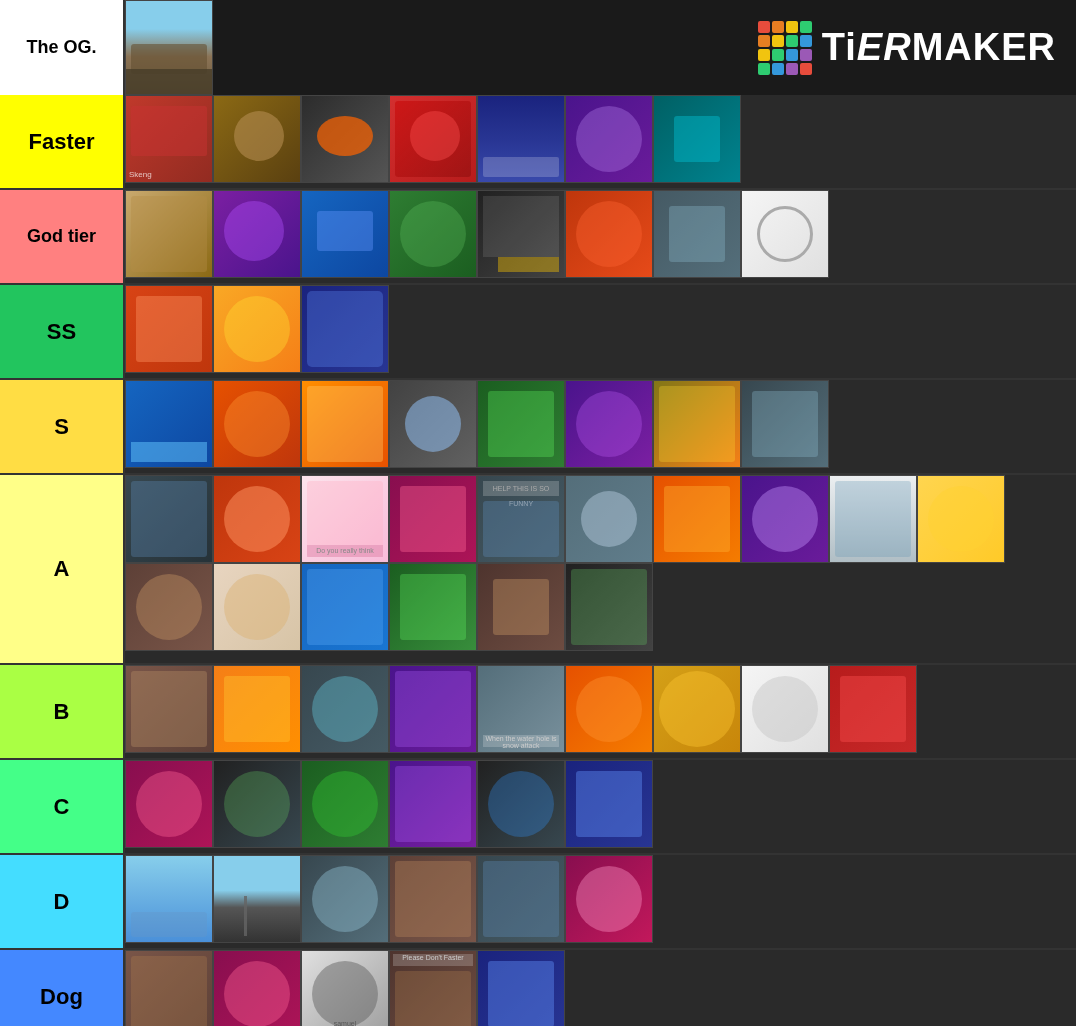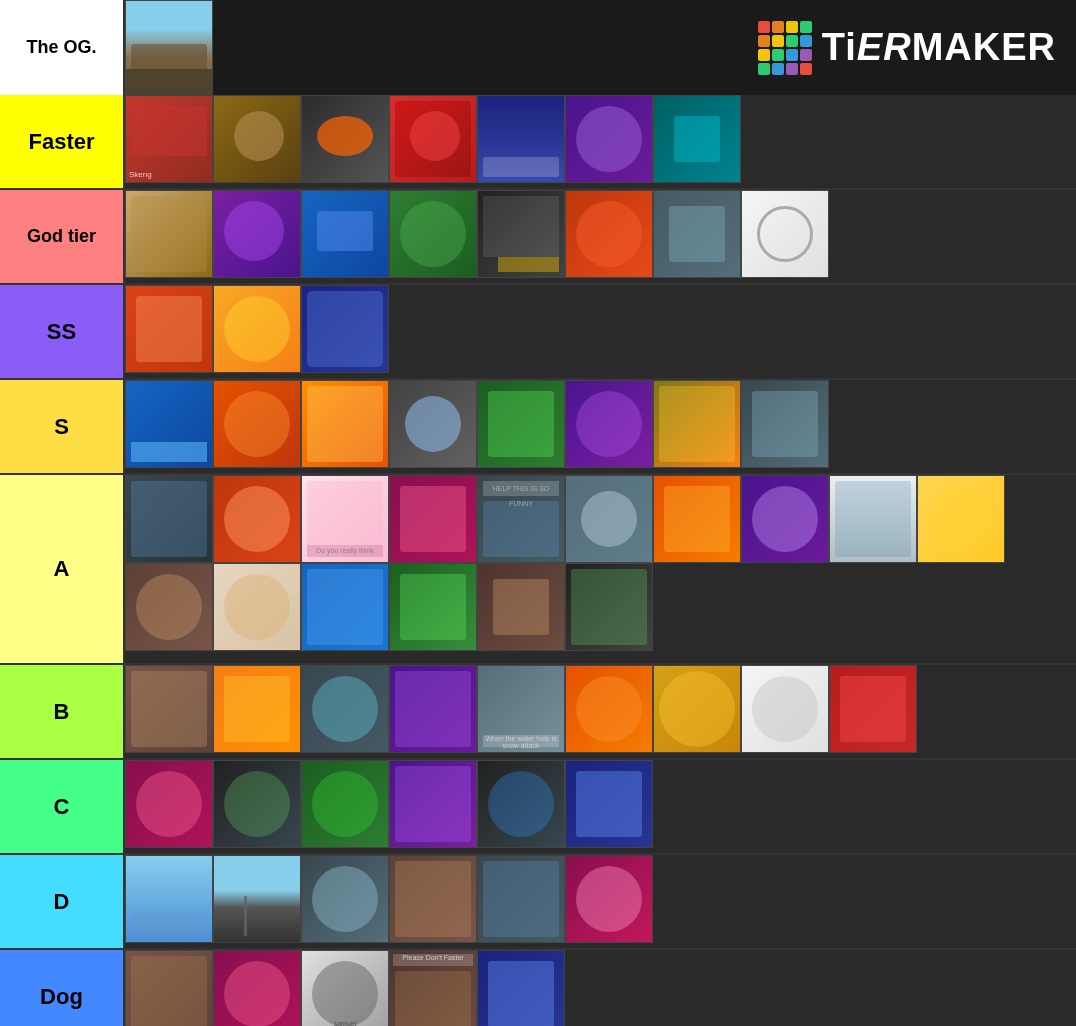--- a/index.html
+++ b/index.html
@@ -223,21 +223,21 @@
     <div class="thumb" style="background:linear-gradient(135deg,#455a64,#546e7a);">
         <div style="position:absolute;top:15px;left:15px;right:15px;bottom:15px;background:rgba(150,200,220,0.3);border-radius:3px;"></div>
       </div>
     <div class="thumb" style="background:linear-gradient(135deg,#f5f5f5,#e0e0e0);">
         <div style="position:absolute;top:15px;left:15px;right:15px;bottom:15px;border:3px solid #aaa;border-radius:50%;"></div>
       </div>
   </div>
 </div>
 
 <div class="tier-row row-ss">
-  <div class="tier-label" style="background:#8b5cf6;">
+  <div class="tier-label" style="background:#22c55e;">
     <span>SS</span>
   </div>
   <div class="tier-content">
     <div class="thumb" style="background:linear-gradient(135deg,#d84315,#bf360c);">
         <div style="position:absolute;inset:10px;background:rgba(255,150,100,0.4);border-radius:3px;"></div>
       </div>
     <div class="thumb" style="background:linear-gradient(135deg,#f9a825,#f57f17);">
         <div style="position:absolute;top:10px;left:10px;right:10px;bottom:10px;background:rgba(255,220,50,0.4);border-radius:50%;"></div>
       </div>
     <div class="thumb" style="background:linear-gradient(135deg,#1a237e,#283593);">

